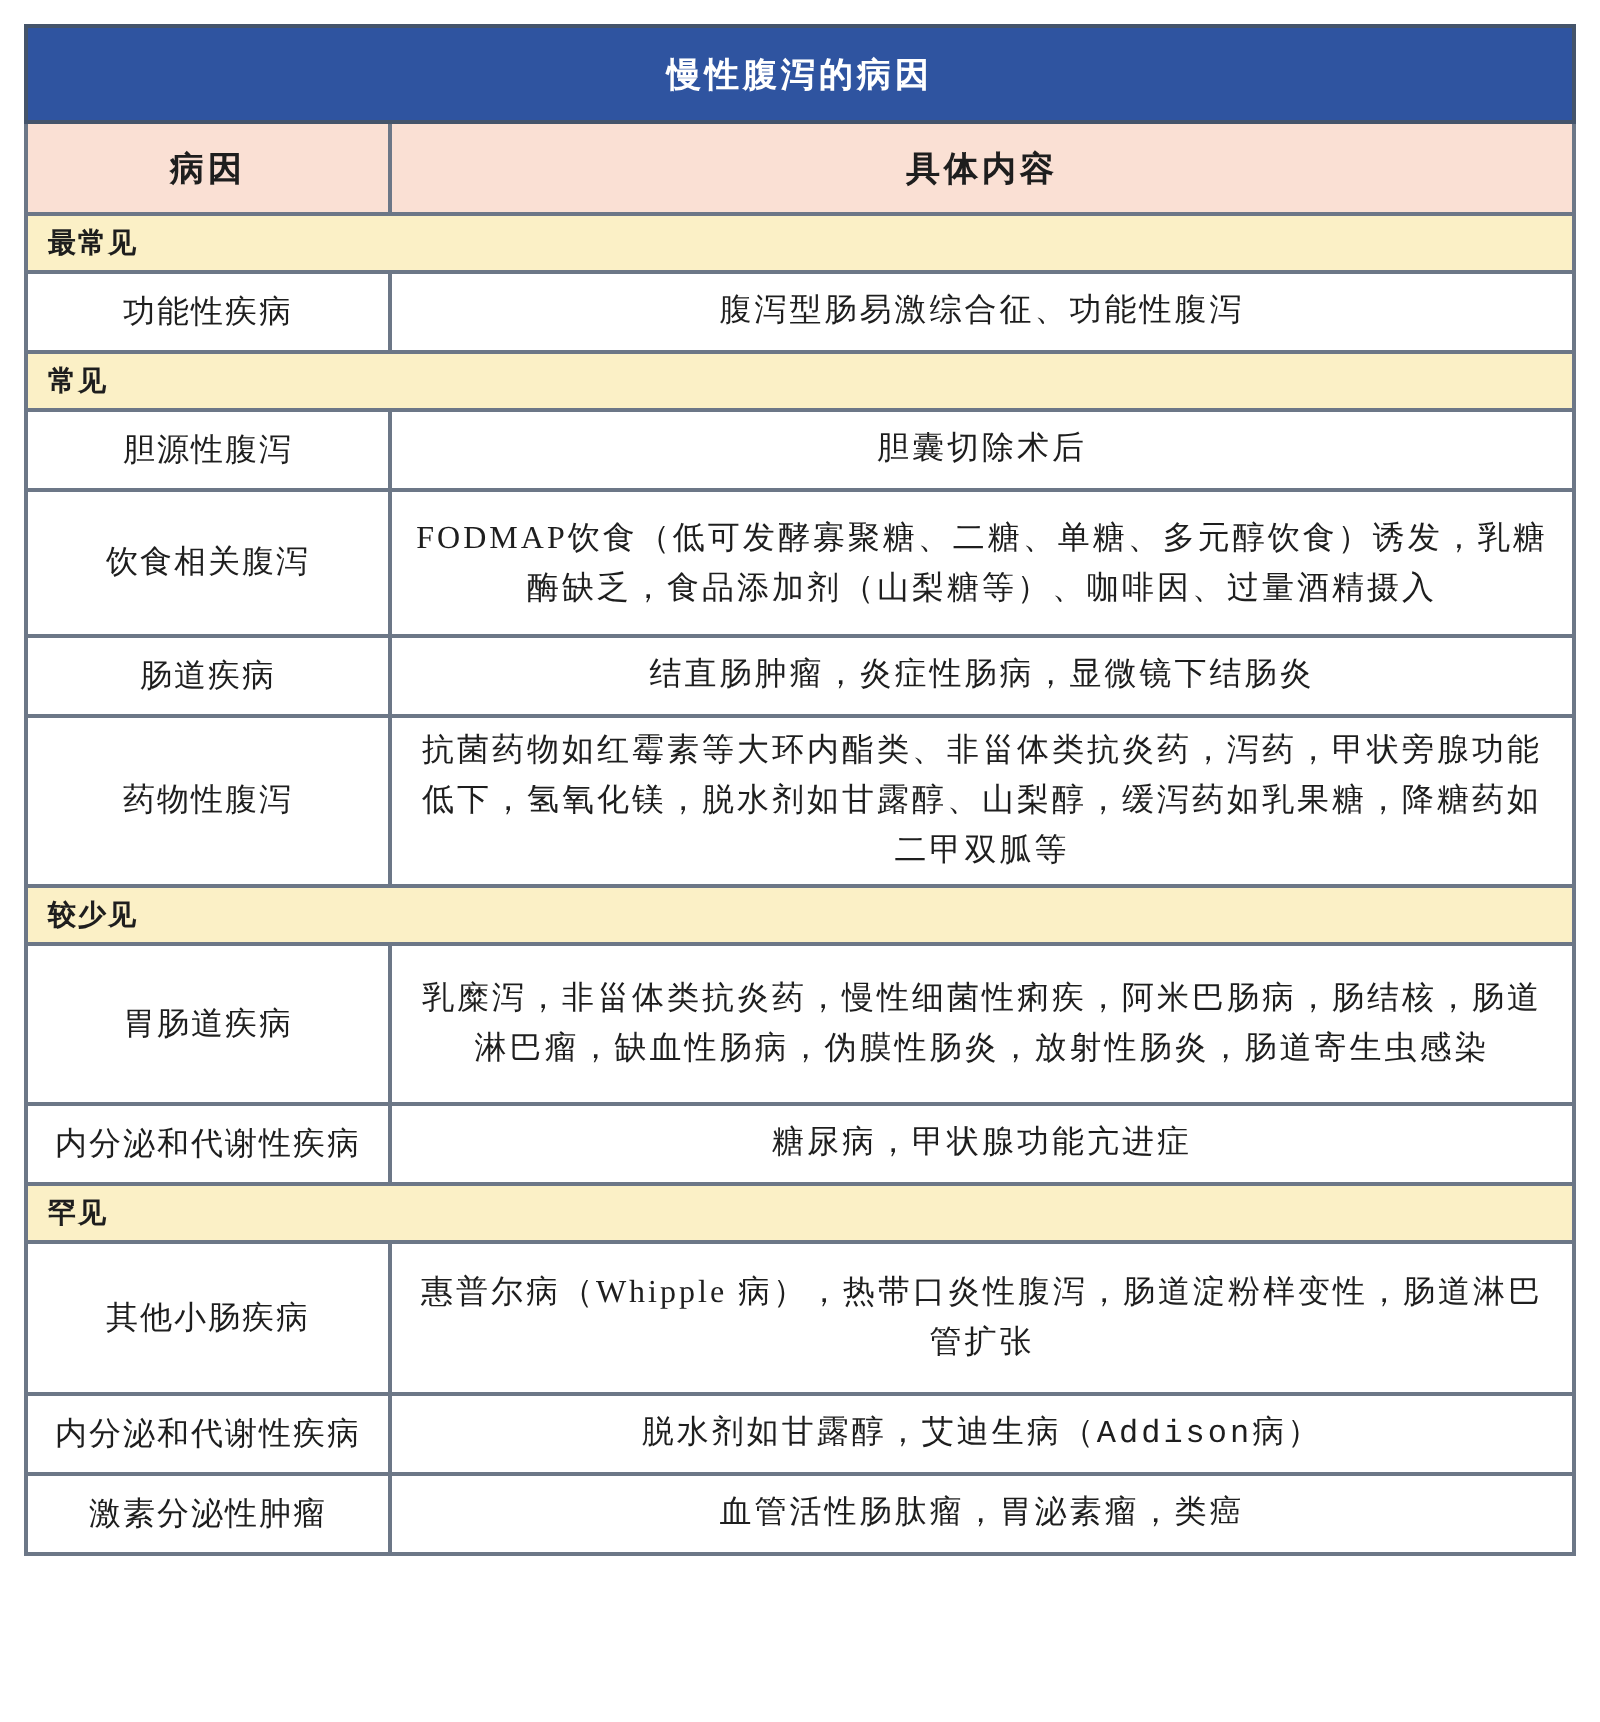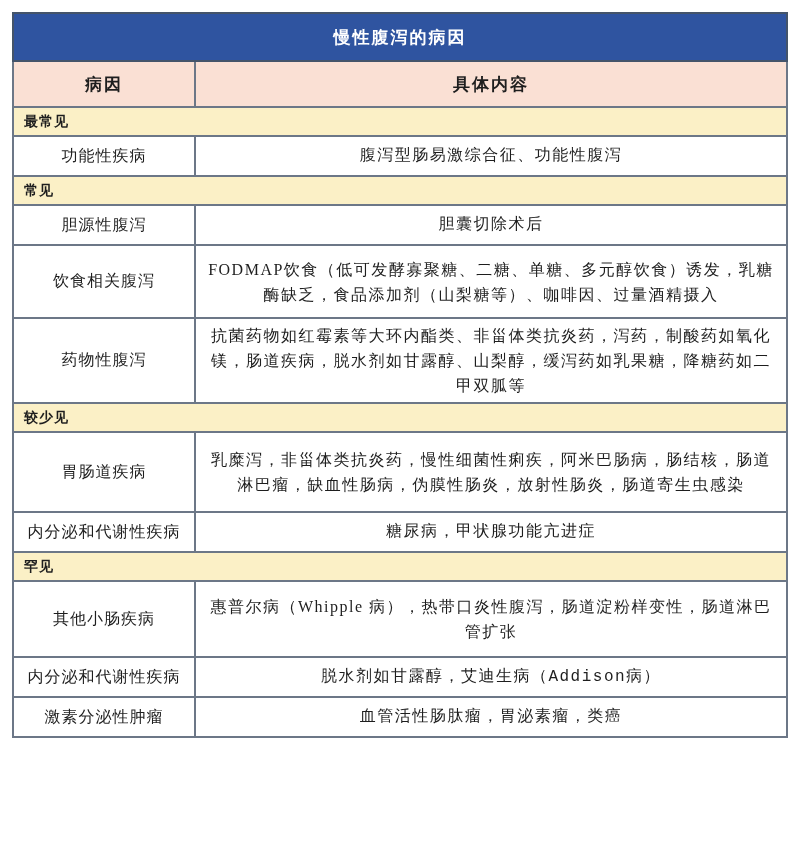--- a/index.html
+++ b/index.html
@@ -88,23 +88,27 @@
       <td colspan="2" class="section-cell">常见</td>
     </tr>
     <tr class="rh-1">
       <td class="cause-cell">胆源性腹泻</td>
       <td class="detail-cell">胆囊切除术后</td>
     </tr>
     <tr class="rh-2a">
       <td class="cause-cell">饮食相关腹泻</td>
       <td class="detail-cell">FODMAP饮食（低可发酵寡聚糖、二糖、单糖、多元醇饮食）诱发，乳糖酶缺乏，食品添加剂（山梨糖等）、咖啡因、过量酒精摄入</td>
     </tr>
+    <tr class="rh-1">
+      <td class="cause-cell">肠道疾病</td>
+      <td class="detail-cell">结直肠肿瘤，炎症性肠病，显微镜下结肠炎</td>
+    </tr>
     <tr class="rh-3">
       <td class="cause-cell">药物性腹泻</td>
-      <td class="detail-cell">抗菌药物如红霉素等大环内酯类、非甾体类抗炎药，泻药，制酸药如氧化镁，肠道疾病，脱水剂如甘露醇、山梨醇，缓泻药如乳果糖，降糖药如二甲双胍等</td>
+      <td class="detail-cell">抗菌药物如红霉素等大环内酯类、非甾体类抗炎药，泻药，甲状旁腺功能低下，氢氧化镁，脱水剂如甘露醇、山梨醇，缓泻药如乳果糖，降糖药如二甲双胍等</td>
     </tr>
 
     <tr>
       <td colspan="2" class="section-cell">较少见</td>
     </tr>
     <tr class="rh-2b">
       <td class="cause-cell">胃肠道疾病</td>
       <td class="detail-cell">乳糜泻，非甾体类抗炎药，慢性细菌性痢疾，阿米巴肠病，肠结核，肠道淋巴瘤，缺血性肠病，伪膜性肠炎，放射性肠炎，肠道寄生虫感染</td>
     </tr>
     <tr class="rh-1">

